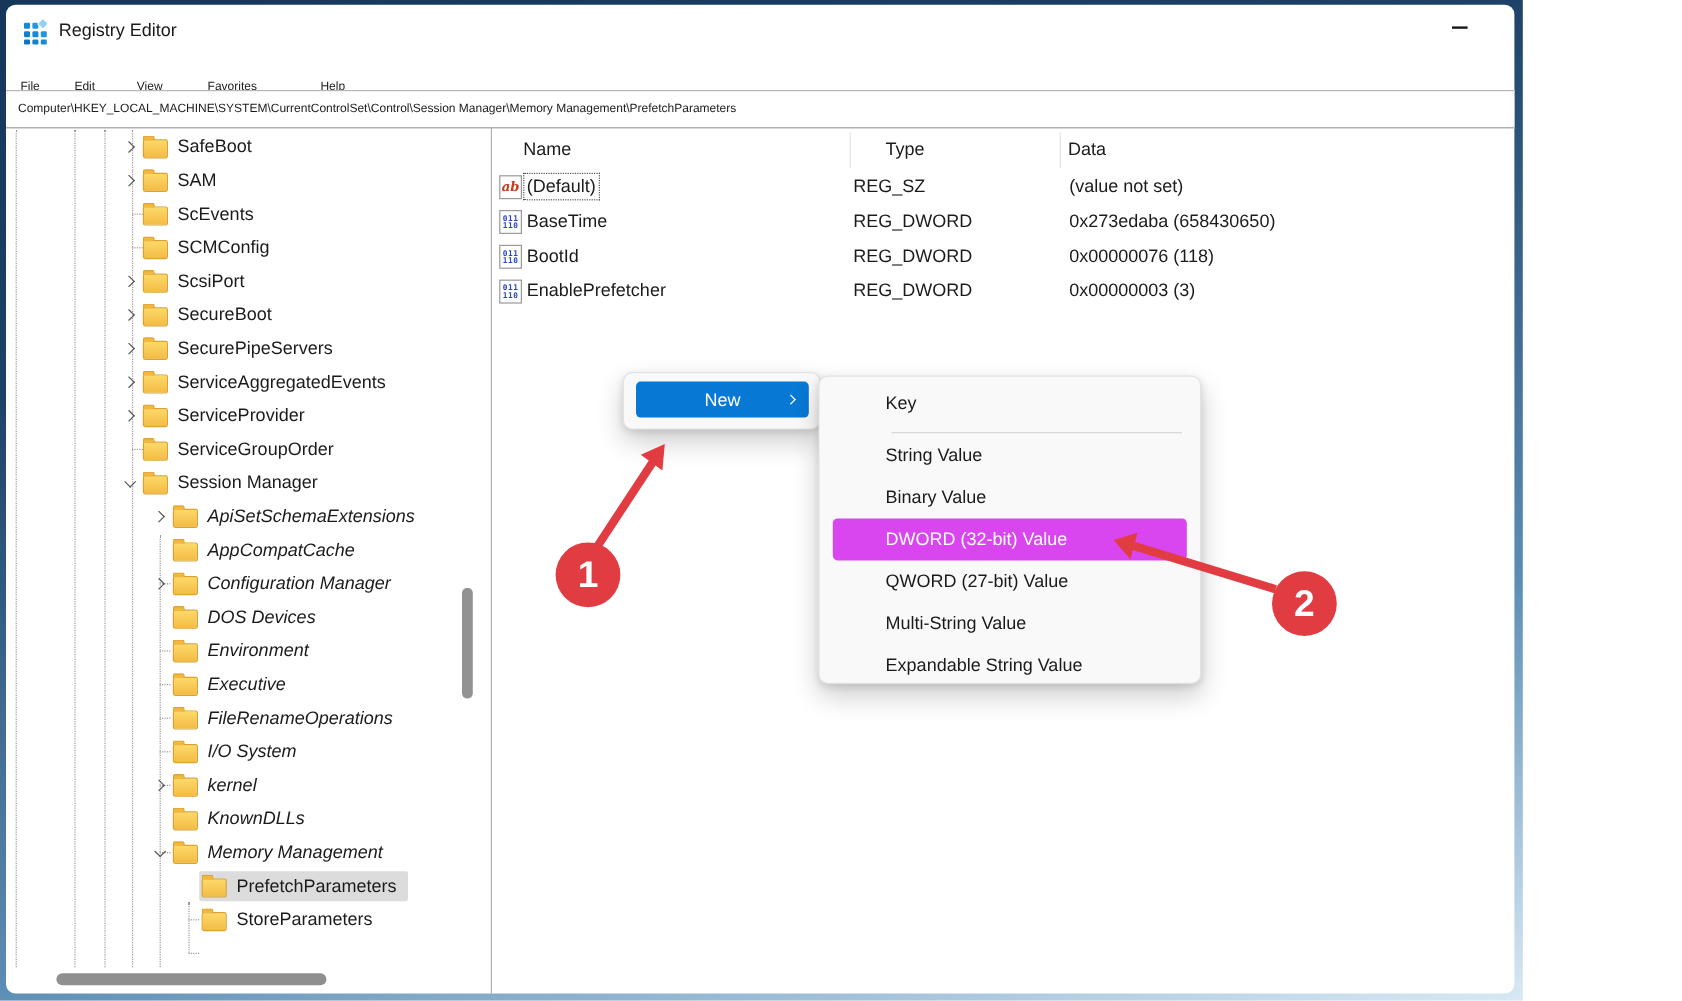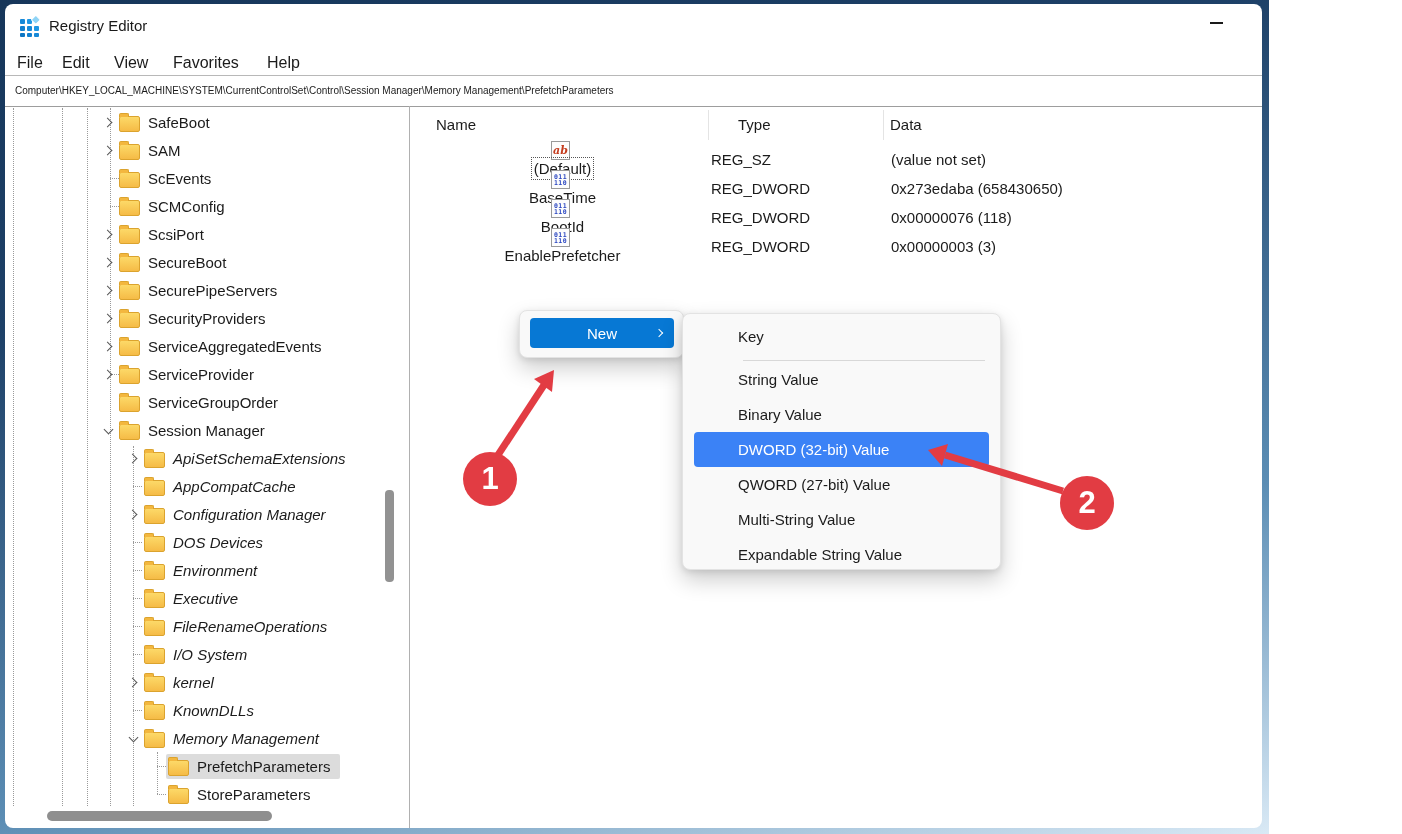--- a/index.html
+++ b/index.html
@@ -11,21 +11,21 @@
   
   .titlebar{position:absolute;left:5px;top:4px;right:7px;height:44px;}
   .app-icon{position:absolute;left:14px;top:12px;}
   .win-title{position:absolute;left:44px;top:13px;font-size:15px;color:#191919;}
   .winbtn{position:absolute;cursor:default;}
   .btn-min{left:1210px;top:22px;width:13px;height:2px;background:#1a1a1a;}
   .btn-max{left:1286px;top:15px;width:12px;height:12px;border:1.4px solid #1a1a1a;border-radius:3px;}
   .btn-close{left:1357px;top:14px;width:16px;height:16px;}
 
   
-  .menuitem{position:absolute;top:53px;height:20px;line-height:20px;font-size:16px;color:#1b1b1b;}
+  .menuitem{position:absolute;top:63px;height:20px;line-height:20px;font-size:10px;color:#1b1b1b;}
 
   
   .addressbar{position:absolute;left:5px;right:7px;top:75px;height:30px;background:#fff;
     border-top:1px solid #b8b8b8;border-bottom:1px solid #9d9d9d;line-height:29px;
     font-size:10px;padding-left:10px;white-space:nowrap;overflow:hidden;}
 
   
   .splitter{position:absolute;left:409px;top:106px;width:1px;bottom:6px;background:#b0b0b0;}
 
   
@@ -48,21 +48,21 @@
   .vthumb{position:absolute;left:385px;top:490px;width:9px;height:92px;background:#929292;border-radius:4px;}
   .hthumb{position:absolute;left:47px;top:811px;width:225px;height:10px;background:#8f8f8f;border-radius:5px;}
 
   
   .lheader{position:absolute;left:411px;top:110px;right:7px;height:30px;display:grid;
     grid-template-columns:298px 175px 439px auto;font-size:15px;color:#1b1b1b;align-items:center;}
   .lheader .hc{height:30px;line-height:30px;border-right:1px solid #e4e4e4;}
   .hc.c1{padding-left:25px;} .hc.c2{padding-left:5px;margin-left:24px;} .hc.c3{padding-left:6px;}
   .vrows{position:absolute;left:411px;top:141px;right:7px;}
   .vrow{height:29px;display:grid;grid-template-columns:298px 175px auto;align-items:center;font-size:15px;}
-  .ncell{display:flex;align-items:center;padding-left:5px;flex-direction:column;}
+  .ncell{display:flex;align-items:center;padding-left:5px;}
   .vicon{width:17px;height:18px;border:1px solid #9a9a9a;background:#fdfdfd;margin-right:4px;
     flex:0 0 17px;display:flex;flex-direction:column;align-items:center;justify-content:center;}
   .icon-str::after{content:"ab";color:#c43c1e;font-family:"DejaVu Serif",serif;
     font-weight:bold;font-style:italic;font-size:11px;line-height:11px;}
   .icon-dw{line-height:6px;}
   .icon-dw::before{content:"011";} .icon-dw::after{content:"110";}
   .icon-dw::before,.icon-dw::after{color:#2a46c0;font-family:"DejaVu Sans Mono",monospace;
     font-weight:bold;font-size:6.5px;letter-spacing:.5px;}
   .tcell{padding-left:2px;} .dcell{padding-left:7px;}
   .focusbox{outline:1px dotted #555;outline-offset:2px;}
@@ -71,21 +71,21 @@
   .menu{position:absolute;background:#f9f9f9;border:1px solid #e3e3e3;border-radius:8px;
     box-shadow:0 10px 22px rgba(0,0,0,.20), 0 2px 6px rgba(0,0,0,.10);}
   .newmenu{left:519px;top:310px;width:163px;height:46px;z-index:5;}
   .newitem{position:absolute;left:10px;top:7px;right:9px;height:30px;background:#0778d4;border-radius:4px;
     color:#fff;font-size:15px;display:flex;align-items:center;justify-content:center;}
   .newitem .chevw{position:absolute;right:12px;width:5px;height:5px;border-right:1.5px solid #fff;
     border-bottom:1.5px solid #fff;transform:rotate(-45deg);}
   .submenu{left:682px;top:313px;width:319px;height:257px;z-index:5;padding-top:5px;box-sizing:border-box;}
   .smi{height:35px;line-height:35px;font-size:15px;padding-left:55px;}
   .smi.first{height:38px;line-height:36px;}
-  .smi.hl{margin:0 11px;padding-left:44px;background:#3b82f6;color:#fff;border-radius:4px;}
+  .smi.hl{margin:0 11px;padding-left:44px;background:#d946ef;color:#fff;border-radius:4px;}
   .msep{height:0;border-top:1px solid #d8d8d8;margin:3px 15px 1px 60px;}
 
   
   .overlay{position:absolute;left:0;top:0;z-index:8;pointer-events:none;}
   .badge{position:absolute;width:54px;height:54px;border-radius:50%;background:#e23c43;color:#fff;
     display:flex;align-items:center;justify-content:center;font-size:31px;font-weight:bold;z-index:9;}
 </style>
 </head>
 <body>
 
@@ -207,29 +207,20 @@
           <span class="folder"></span>
           <span class="tlabel">SecurePipeServers</span>
         </span>
     </div>
     <div class="trow lvl0">
       <span class="chevbox">
           <span class="chev right"></span>
         </span>
       <span class="selwrap">
           <span class="folder"></span>
-          <span class="tlabel">SecurityProviders</span>
-        </span>
-    </div>
-    <div class="trow lvl0">
-      <span class="chevbox">
-          <span class="chev right"></span>
-        </span>
-      <span class="selwrap">
-          <span class="folder"></span>
           <span class="tlabel">ServiceAggregatedEvents</span>
         </span>
     </div>
     <div class="trow lvl0">
       <span class="chevbox">
           <span class="chev right"></span>
         </span>
       <span class="selwrap">
           <span class="folder"></span>
           <span class="tlabel">ServiceProvider</span>

